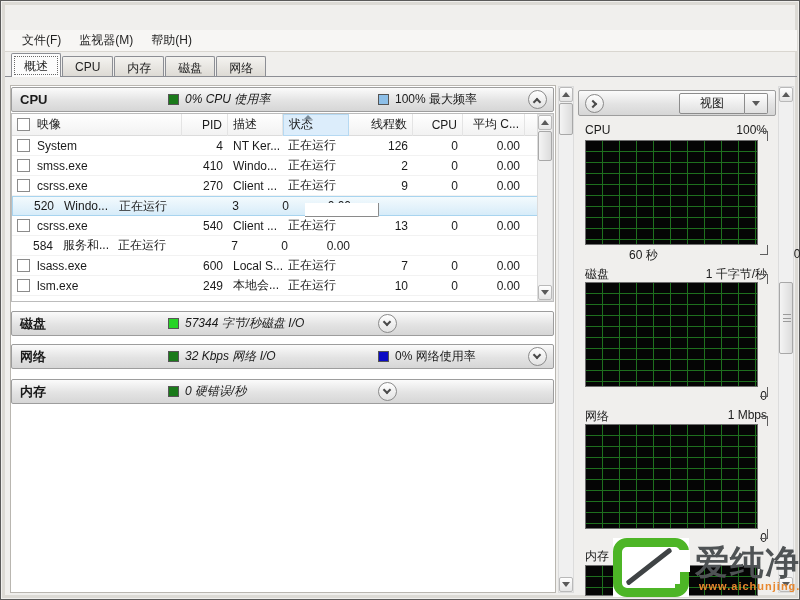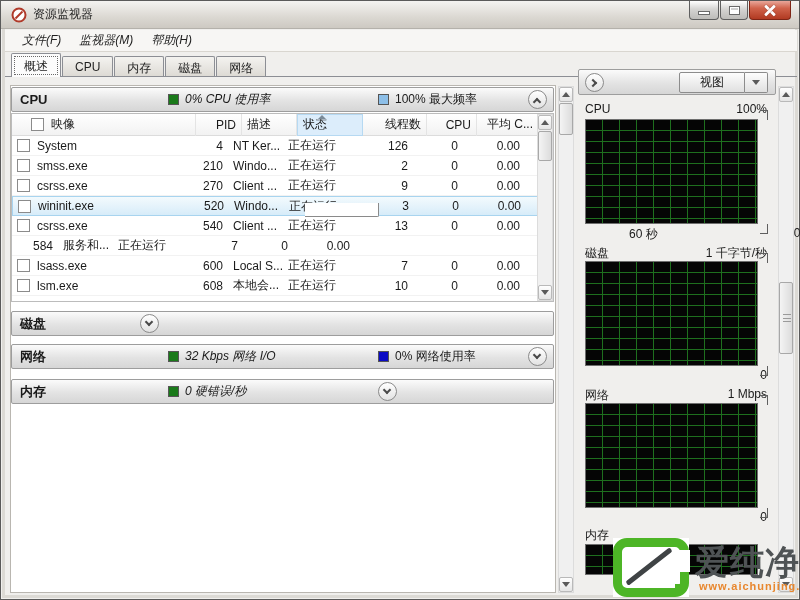--- a/index.html
+++ b/index.html
@@ -29,21 +29,21 @@
   .glyph-max::after { content:""; position:absolute; left:1px; right:1px; top:1px; height:2px; background:#cfcfcf; }
   .glyph-close { position:relative; width:12px; height:12px; }
   .glyph-close::before,.glyph-close::after { content:""; position:absolute; left:-1px; top:5px;
     width:14px; height:3px; background:#fff; border-radius:1px; box-shadow:0 0 1px #7e2516; }
   .glyph-close::before { transform:rotate(45deg); }
   .glyph-close::after  { transform:rotate(-45deg); }
 
   
   .menubar { position:absolute; left:4px; top:29px; width:792px; height:22px;
     background:#f7f6f4; border-bottom:1px solid #d9d6d0; display:flex; align-items:center;
-    padding-left:8px;font-style:italic; }
+    padding-left:8px; }
   .menu-item { font-size:12px; color:#1f1f1f; padding:3px 9px; }
 
   
   .tabstrip { position:absolute; left:4px; top:52px; width:792px; height:24px; display:flex;
     align-items:flex-end; padding-left:6px; }
   .tab { font-size:12px; color:#1f1f1f; height:21px; padding:3px 12px 0 12px;
     background:linear-gradient(#f4f3f0,#dcd9d3); border:1px solid #8c8e94; border-bottom:none;
     border-radius:2px 2px 0 0; margin-right:1px; }
   .tab.active { background:#fcfcfc; height:24px; position:relative; z-index:2;
     padding-top:4px; }
@@ -67,21 +67,21 @@
   .chev { position:absolute; left:5px; top:6px; width:6px; height:6px;
     border-right:2px solid #4a4a4a; border-bottom:2px solid #4a4a4a; }
   .chev.up   { transform:rotate(-135deg); top:8px; }
   .chev.down { transform:rotate(45deg); top:4px; }
   .chev.right{ transform:rotate(-45deg); left:4px; }
 
   
   .proc-table { position:absolute; left:10px; top:112px; width:543px; height:189px;
     border:1px solid #bcbcbc; background:#fff; font-size:12px; color:#1a1a1a; overflow:hidden; }
   .t-head { display:flex; height:22px; border-bottom:1px solid #dcdcdc;
-    background:linear-gradient(#ffffff,#f2f2f2); align-items:center;justify-content:center; }
+    background:linear-gradient(#ffffff,#f2f2f2); align-items:center; }
   .t-row { display:flex; height:20px; align-items:center; border-bottom:1px solid #f2f2f2; }
   .t-row.selected { background:linear-gradient(#f3fafd,#d7ecf9); border:1px solid #a8d4ef; }
   .cell { padding:0 5px; overflow:hidden; white-space:nowrap; }
   .c0 { width:170px; display:flex; align-items:center; }
   .c1 { width:46px;  text-align:right; }
   .c2 { width:55px;  text-align:left; }
   .c3 { width:66px;  text-align:left; }
   .c4 { width:64px;  text-align:right; }
   .c5 { width:50px;  text-align:right; }
   .c6 { width:62px;  text-align:right; }
@@ -104,21 +104,21 @@
     display:flex; align-items:center; justify-content:center; }
   .tri-up { width:0; height:0; border-left:4px solid transparent; border-right:4px solid transparent; border-bottom:5px solid #5a5a5a; }
   .tri-dn { width:0; height:0; border-left:4px solid transparent; border-right:4px solid transparent; border-top:5px solid #5a5a5a; }
   .sb-thumb { position:absolute; left:0; width:14px;
     background:linear-gradient(90deg,#f4f4f4,#dcdcdc); border:1px solid #a8a8a8; border-radius:2px; }
   .grip { position:absolute; left:3px; top:50%; width:8px; height:8px; margin-top:-4px;
     border-top:1px solid #9a9a9a; border-bottom:1px solid #9a9a9a; }
   .grip::after { content:""; position:absolute; left:0; top:3px; width:8px; height:1px; background:#9a9a9a; }
 
   
-  .right-panel { position:absolute; left:577px; top:67px; width:198px; height:508px; }
+  .right-panel { position:absolute; left:577px; top:88px; width:198px; height:508px; }
   .rp-toolbar { position:absolute; left:0; top:1px; width:198px; height:26px;
     background:linear-gradient(#fbfbfb,#e3e3e3 55%,#d6d6d6); border:1px solid #9d9d9d;
     border-radius:2px; }
   .expand-btn { position:absolute; left:6px; top:3px; width:19px; height:19px;
     border:1px solid #8a8a8a; border-radius:50%; background:linear-gradient(#ffffff,#e2e2e2); }
   .view-btn { position:absolute; right:30px; top:2px; width:66px; height:21px;
     border:1px solid #8c8c8c; border-radius:2px 0 0 2px;
     background:linear-gradient(#fdfdfd,#e0e0e0); font-size:12px; color:#1a1a1a;
     display:flex; align-items:center; justify-content:center; }
   .view-arrow { position:absolute; right:7px; top:2px; width:23px; height:21px;
@@ -150,38 +150,20 @@
     color:#4f5355; letter-spacing:1px; white-space:nowrap; }
   .wm-url { position:absolute; left:100px; top:46px; font-size:11px; font-weight:bold;
     color:#e8872e; letter-spacing:1px; white-space:nowrap; }
 </style>
 </head>
 <body>
 
 <div class="window">
   <div class="frame"></div>
 
-  <div class="titlebar">
-    <svg class="app-icon" viewBox="0 0 16 16">
-      <circle cx="8" cy="8" r="6.5" fill="#fff" stroke="#b03a2a" stroke-width="2"></circle>
-      <line x1="4.5" y1="11.5" x2="11.5" y2="4.5" stroke="#b03a2a" stroke-width="2"></line>
-    </svg>
-    <span class="title-text">资源监视器</span>
-    <div class="caption-buttons">
-      <div class="cap-btn btn-min">
-          <div class="glyph-min"></div>
-        </div>
-      <div class="cap-btn btn-max">
-          <div class="glyph-max"></div>
-        </div>
-      <div class="cap-btn btn-close">
-          <div class="glyph-close"></div>
-        </div>
-    </div>
-  </div>
 
   <div class="menubar">
     <span class="menu-item">文件(F)</span>
     <span class="menu-item">监视器(M)</span>
     <span class="menu-item">帮助(H)</span>
   </div>
 
   <div class="tabstrip">
     <div class="tab active"><div class="focus"></div><span>概述</span></div>
     <div class="tab"><span>CPU</span></div>
@@ -245,44 +227,40 @@
       <div class="cell c3">正在运行</div>
       <div class="cell c4">126</div>
       <div class="cell c5">0</div>
       <div class="cell c6">0.00</div>
     </div>
     <div class="t-row">
       <div class="cell c0">
           <span class="checkbox"></span>
           <span>smss.exe</span>
         </div>
-      <div class="cell c1">210</div>
+      <div class="cell c1">410</div>
       <div class="cell c2">Windo...</div>
       <div class="cell c3">正在运行</div>
       <div class="cell c4">2</div>
       <div class="cell c5">0</div>
       <div class="cell c6">0.00</div>
     </div>
     <div class="t-row">
       <div class="cell c0">
           <span class="checkbox"></span>
           <span>csrss.exe</span>
         </div>
       <div class="cell c1">270</div>
       <div class="cell c2">Client ...</div>
       <div class="cell c3">正在运行</div>
       <div class="cell c4">9</div>
       <div class="cell c5">0</div>
       <div class="cell c6">0.00</div>
     </div>
     <div class="t-row selected">
-      <div class="cell c0">
-          <span class="checkbox"></span>
-          <span>wininit.exe</span>
-        </div>
       <div class="cell c1">520</div>
       <div class="cell c2">Windo...</div>
       <div class="cell c3">正在运行</div>
       <div class="cell c4">3</div>
       <div class="cell c5">0</div>
       <div class="cell c6">0.00</div>
     </div>
     <div class="t-row">
       <div class="cell c0">
           <span class="checkbox"></span>
@@ -313,21 +291,21 @@
       <div class="cell c3">正在运行</div>
       <div class="cell c4">7</div>
       <div class="cell c5">0</div>
       <div class="cell c6">0.00</div>
     </div>
     <div class="t-row">
       <div class="cell c0">
           <span class="checkbox"></span>
           <span>lsm.exe</span>
         </div>
-      <div class="cell c1">608</div>
+      <div class="cell c1">249</div>
       <div class="cell c2">本地会...</div>
       <div class="cell c3">正在运行</div>
       <div class="cell c4">10</div>
       <div class="cell c5">0</div>
       <div class="cell c6">0.00</div>
     </div>
 
     <div class="tooltip-remnant"></div>
 
     <div class="sb-v" style="right:0; top:0; height:187px;">
@@ -336,20 +314,24 @@
         </div>
       <div class="sb-thumb" style="top:16px; height:30px;"></div>
       <div class="sb-btn" style="bottom:0;">
           <span class="tri-dn"></span>
         </div>
     </div>
   </div>
 
   <div class="section-bar" style="top:310px;">
     <span class="section-title">磁盘</span>
+    <span class="legend leg1">
+      <span class="sq" style="background:#27d427;"></span>
+      <span>57344 字节/秒磁盘 I/O</span>
+    </span>
     <span class="collapse-btn">
         <span class="chev down"></span>
       </span>
   </div>
 
   <div class="section-bar" style="top:343px;">
     <span class="section-title">网络</span>
     <span class="legend leg1">
       <span class="sq" style="background:#1a7a1a;"></span>
       <span>32 Kbps 网络 I/O</span>

